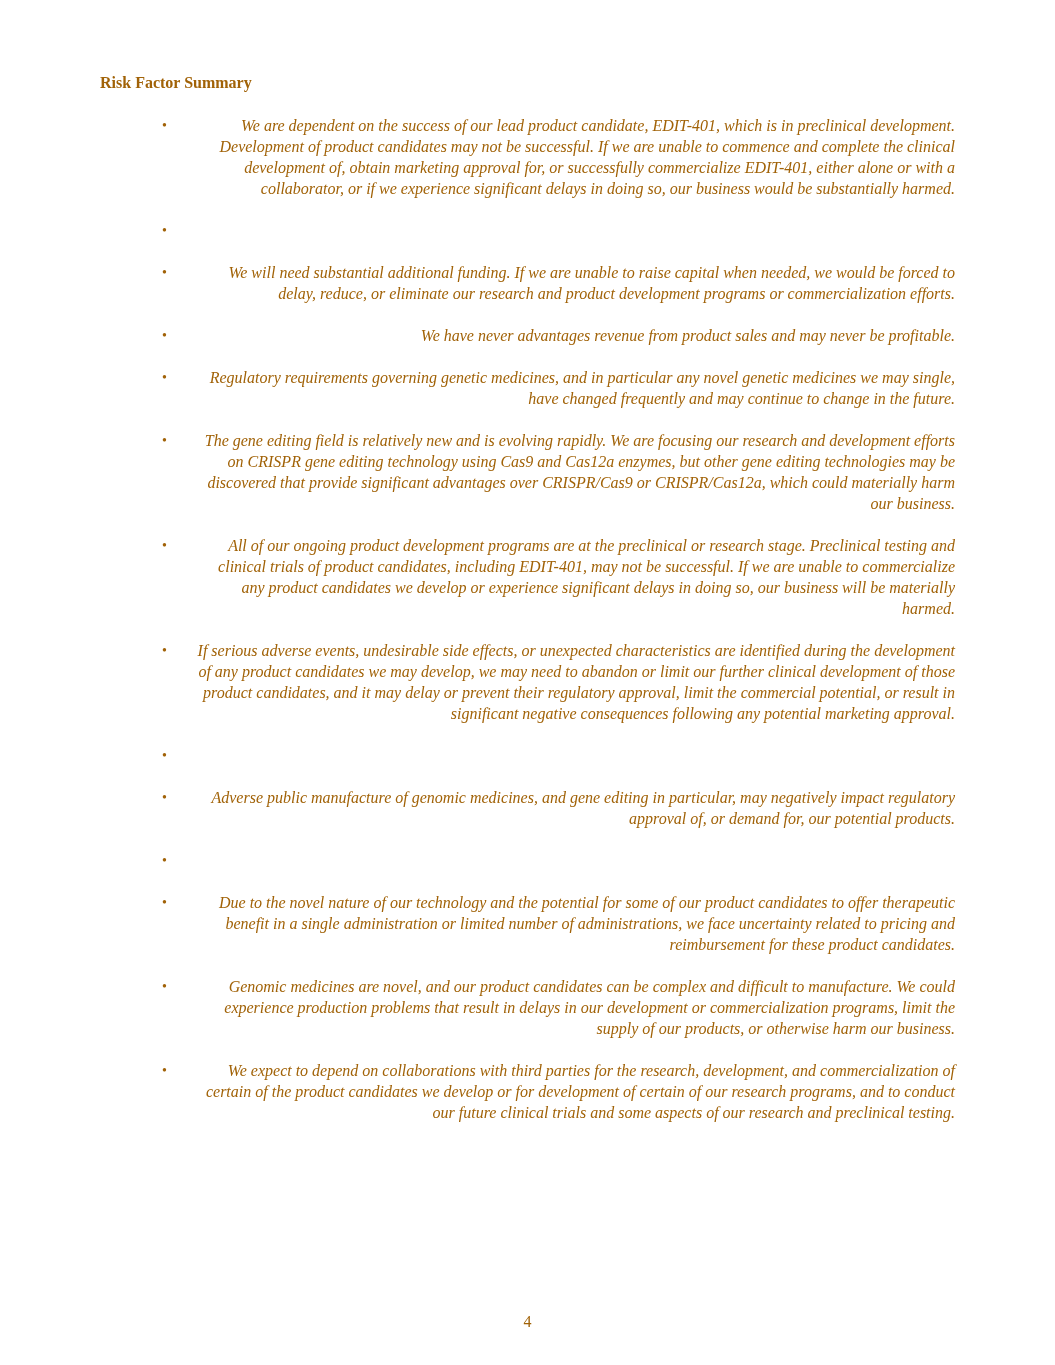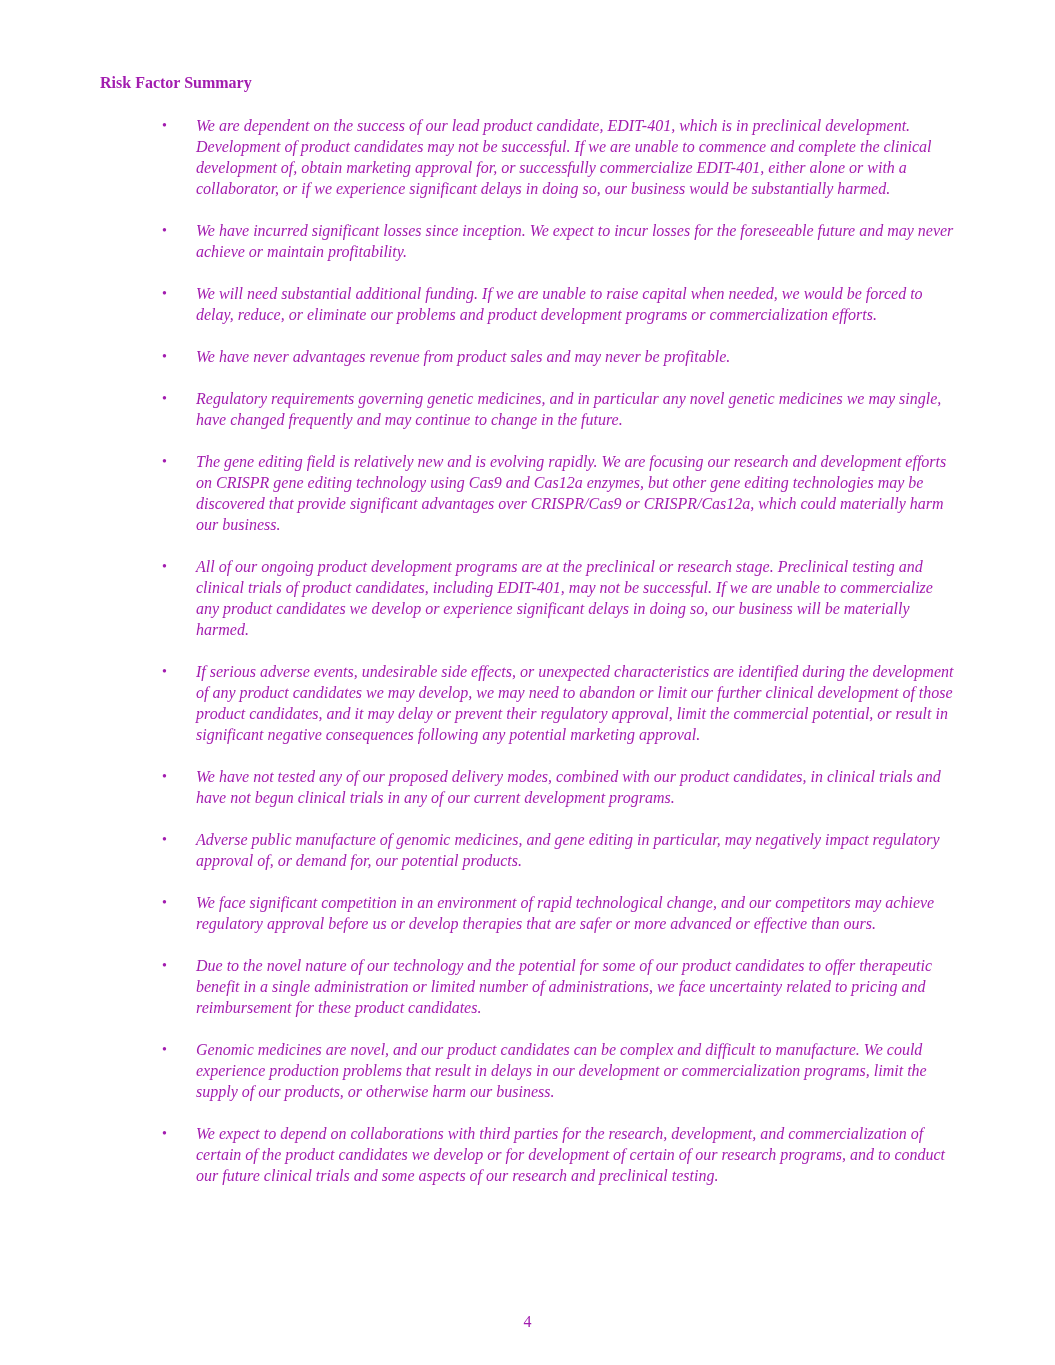--- a/index.html
+++ b/index.html
@@ -2,21 +2,21 @@
 <html><head>
 <meta charset="utf-8">
 <style>
   * { margin: 0; padding: 0; box-sizing: border-box; }
   html, body { background: #ffffff; }
   .page {
     position: relative;
     width: 1055px;
     height: 1365px;
     background: #ffffff;
-    color: #a21caf;
+    color: #a16207;
     font-family: "Liberation Serif", "DejaVu Serif", serif;
     overflow: hidden;
     margin: 0 auto;
   }
   .content {
     position: absolute;
     top: 72px;
     left: 100px;
     right: 100px;
   }
@@ -44,20 +44,21 @@
   }
   .bullet-marker {
     flex: 0 0 34px;
     margin-left: 62px;
     font-style: normal;
     font-size: 14px;
     line-height: 21px;
   }
   .bullet-text {
     flex: 1 1 auto;
+    text-align: right;
   }
   .page-number {
     position: absolute;
     bottom: 33px;
     left: 0;
     right: 0;
     text-align: center;
     font-size: 16px;
     line-height: 21px;
     font-style: normal;
@@ -69,25 +70,24 @@
 <div class="page">
   <div class="content">
     <h1 class="heading">Risk Factor Summary</h1>
     <ul class="bullet-list">
       <li class="bullet-item">
         <span class="bullet-marker">•</span>
         <span class="bullet-text">We are dependent on the success of our lead product candidate, EDIT-401, which is in preclinical development. Development of product candidates may not be successful. If we are unable to commence and complete the clinical development of, obtain marketing approval for, or successfully commercialize EDIT-401, either alone or with a collaborator, or if we experience significant delays in doing so, our business would be substantially harmed.</span>
       </li>
       <li class="bullet-item">
         <span class="bullet-marker">•</span>
-        <span class="bullet-text">We have incurred significant losses since inception. We expect to incur losses for the foreseeable future and may never achieve or maintain profitability.</span>
       </li>
       <li class="bullet-item">
         <span class="bullet-marker">•</span>
-        <span class="bullet-text">We will need substantial additional funding. If we are unable to raise capital when needed, we would be forced to delay, reduce, or eliminate our problems and product development programs or commercialization efforts.</span>
+        <span class="bullet-text">We will need substantial additional funding. If we are unable to raise capital when needed, we would be forced to delay, reduce, or eliminate our research and product development programs or commercialization efforts.</span>
       </li>
       <li class="bullet-item">
         <span class="bullet-marker">•</span>
         <span class="bullet-text">We have never advantages revenue from product sales and may never be profitable.</span>
       </li>
       <li class="bullet-item">
         <span class="bullet-marker">•</span>
         <span class="bullet-text">Regulatory requirements governing genetic medicines, and in particular any novel genetic medicines we may single, have changed frequently and may continue to change in the future.</span>
       </li>
       <li class="bullet-item">
@@ -97,29 +97,27 @@
       <li class="bullet-item">
         <span class="bullet-marker">•</span>
         <span class="bullet-text">All of our ongoing product development programs are at the preclinical or research stage. Preclinical testing and clinical trials of product candidates, including EDIT-401, may not be successful. If we are unable to commercialize any product candidates we develop or experience significant delays in doing so, our business will be materially harmed.</span>
       </li>
       <li class="bullet-item">
         <span class="bullet-marker">•</span>
         <span class="bullet-text">If serious adverse events, undesirable side effects, or unexpected characteristics are identified during the development of any product candidates we may develop, we may need to abandon or limit our further clinical development of those product candidates, and it may delay or prevent their regulatory approval, limit the commercial potential, or result in significant negative consequences following any potential marketing approval.</span>
       </li>
       <li class="bullet-item">
         <span class="bullet-marker">•</span>
-        <span class="bullet-text">We have not tested any of our proposed delivery modes, combined with our product candidates, in clinical trials and have not begun clinical trials in any of our current development programs.</span>
       </li>
       <li class="bullet-item">
         <span class="bullet-marker">•</span>
         <span class="bullet-text">Adverse public manufacture of genomic medicines, and gene editing in particular, may negatively impact regulatory approval of, or demand for, our potential products.</span>
       </li>
       <li class="bullet-item">
         <span class="bullet-marker">•</span>
-        <span class="bullet-text">We face significant competition in an environment of rapid technological change, and our competitors may achieve regulatory approval before us or develop therapies that are safer or more advanced or effective than ours.</span>
       </li>
       <li class="bullet-item">
         <span class="bullet-marker">•</span>
         <span class="bullet-text">Due to the novel nature of our technology and the potential for some of our product candidates to offer therapeutic benefit in a single administration or limited number of administrations, we face uncertainty related to pricing and reimbursement for these product candidates.</span>
       </li>
       <li class="bullet-item">
         <span class="bullet-marker">•</span>
         <span class="bullet-text">Genomic medicines are novel, and our product candidates can be complex and difficult to manufacture. We could experience production problems that result in delays in our development or commercialization programs, limit the supply of our products, or otherwise harm our business.</span>
       </li>
       <li class="bullet-item">

